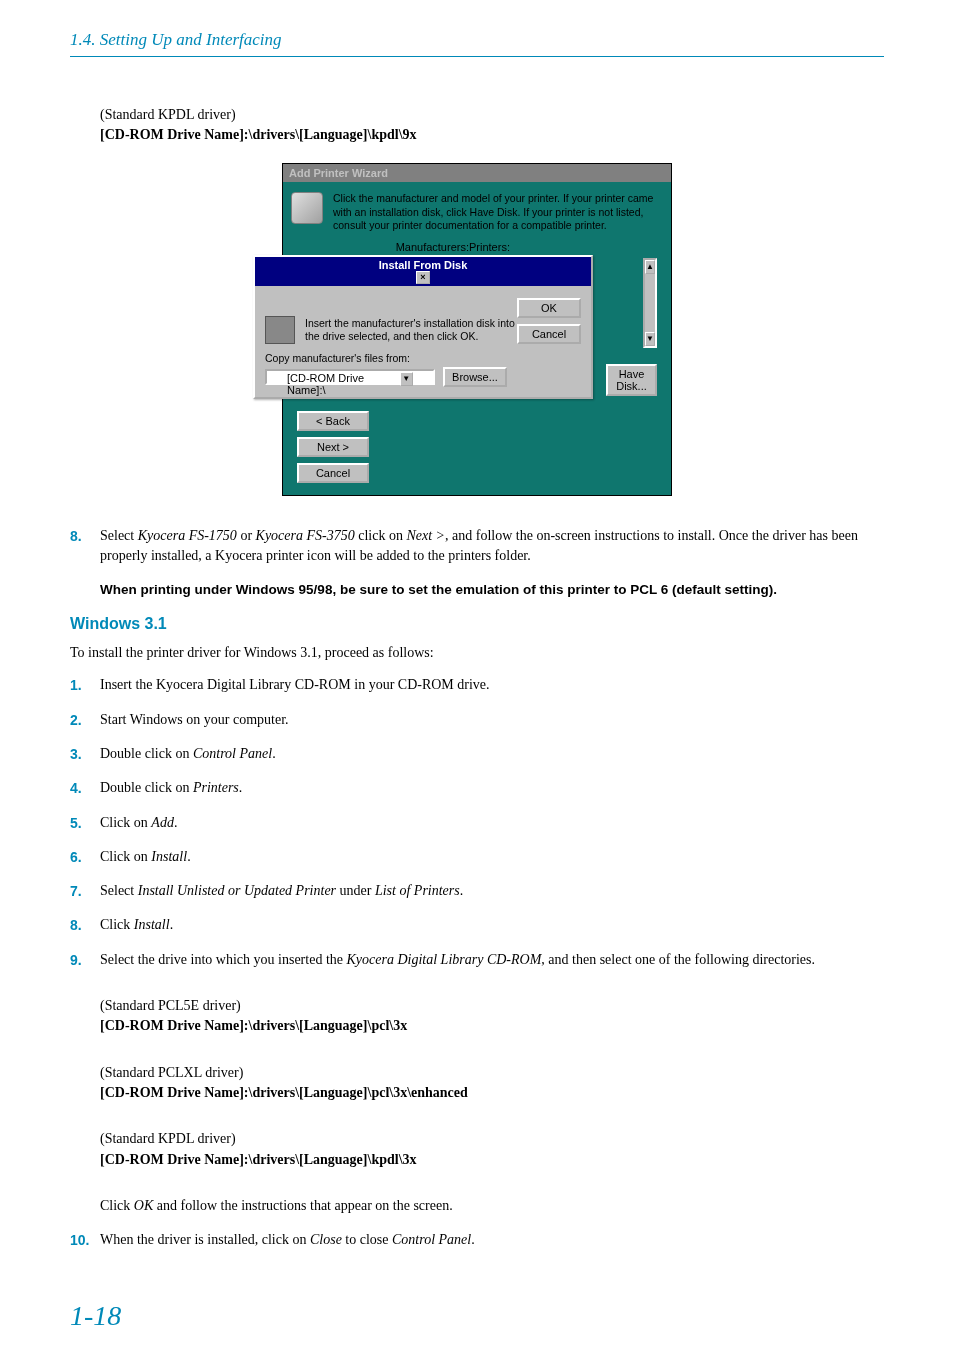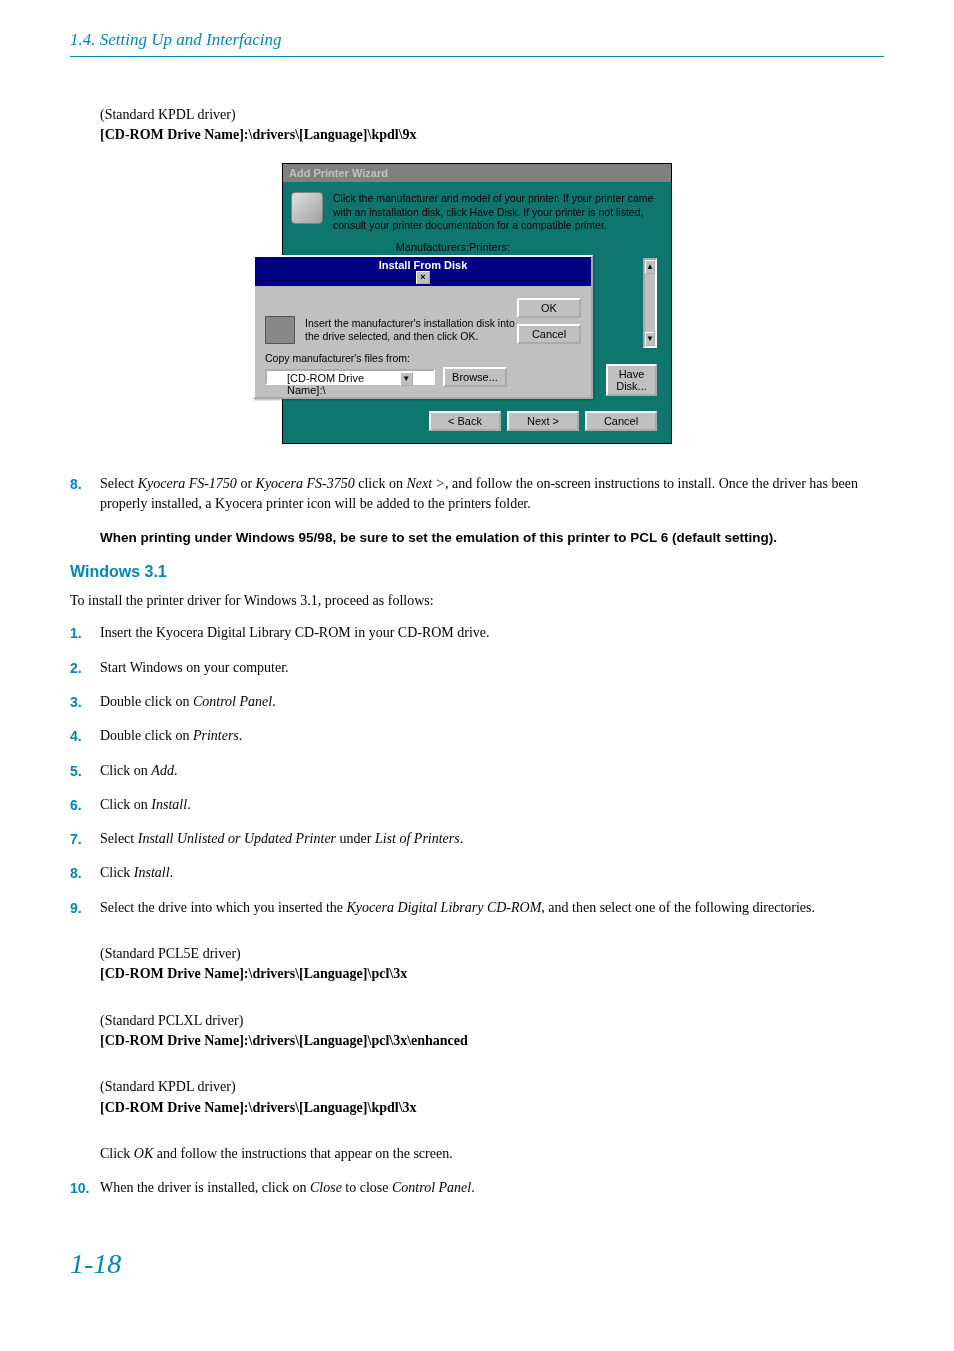--- a/index.html
+++ b/index.html
@@ -209,20 +209,21 @@
       position: absolute;
       right: 14px;
       top: 200px;
       width: 51px;
     }
     .wizard-footer {
       padding: 12px 14px;
       display: flex;
       justify-content: flex-end;
       gap: 6px;
+      flex-direction: column;
     }
     .wizard-footer .win-btn {
       width: 72px;
     }
     .ol-item {
       display: flex;
       margin-bottom: 14px;
       font-size: 14px;
       line-height: 1.45;
     }

